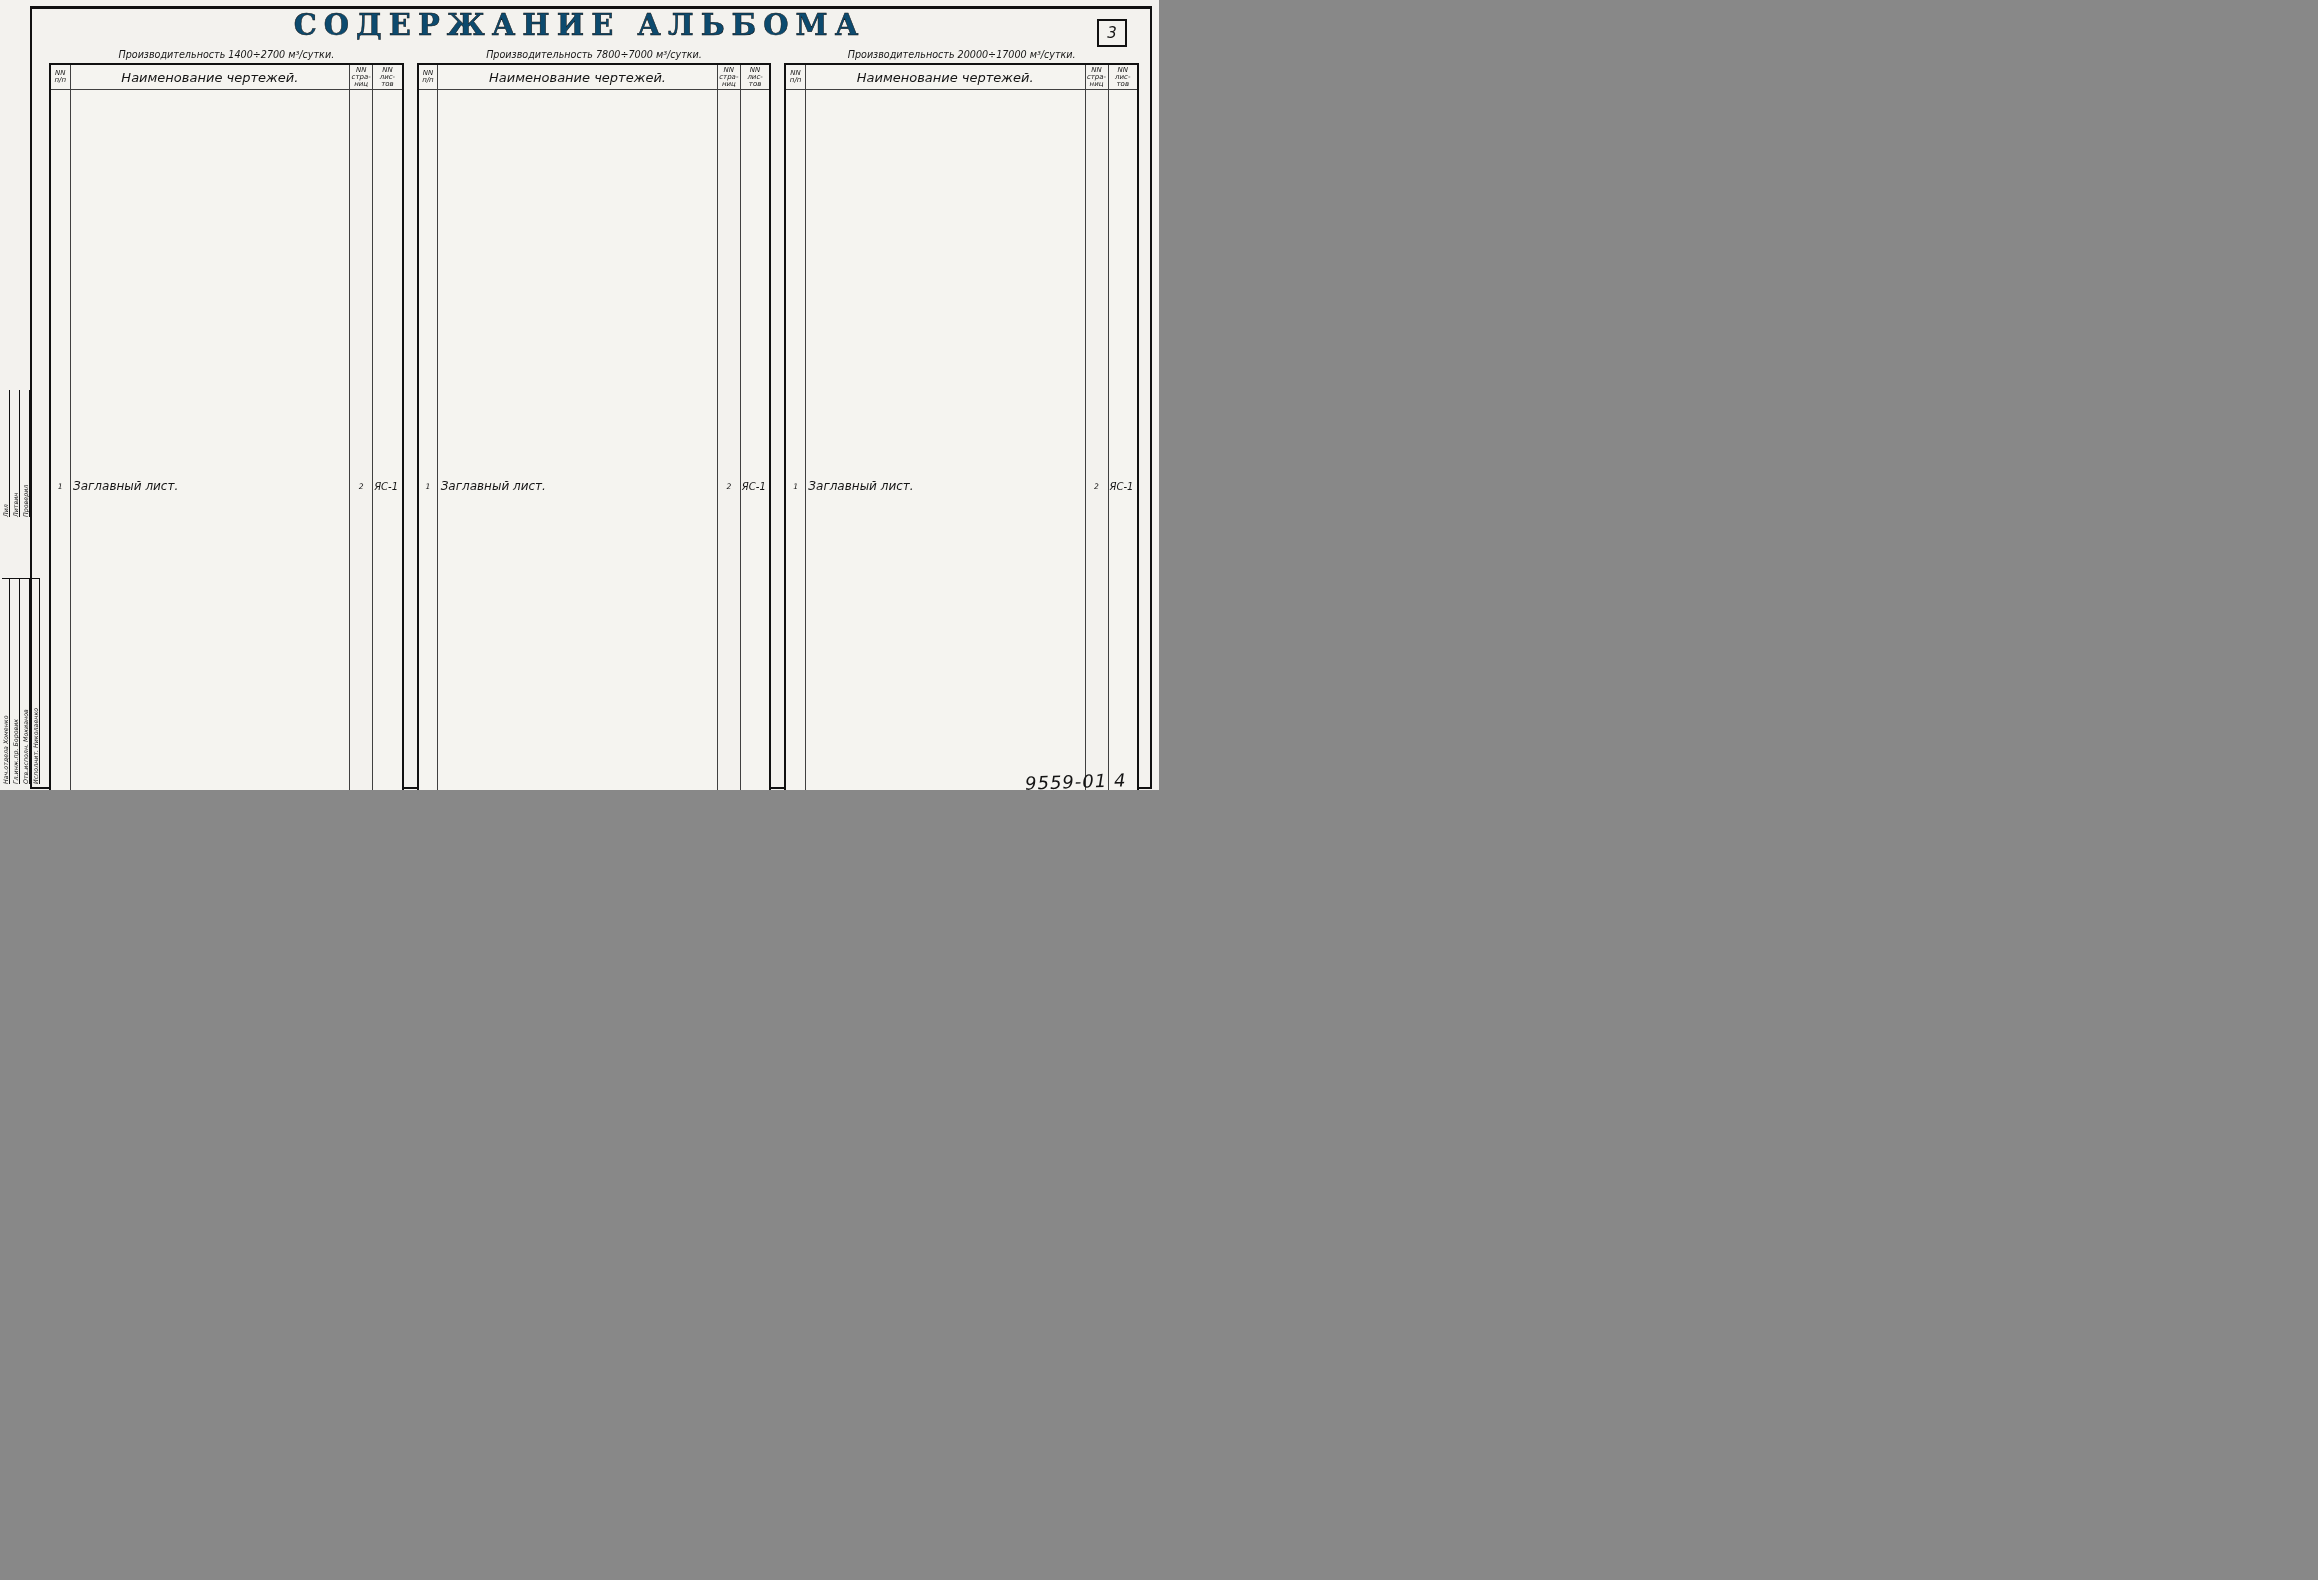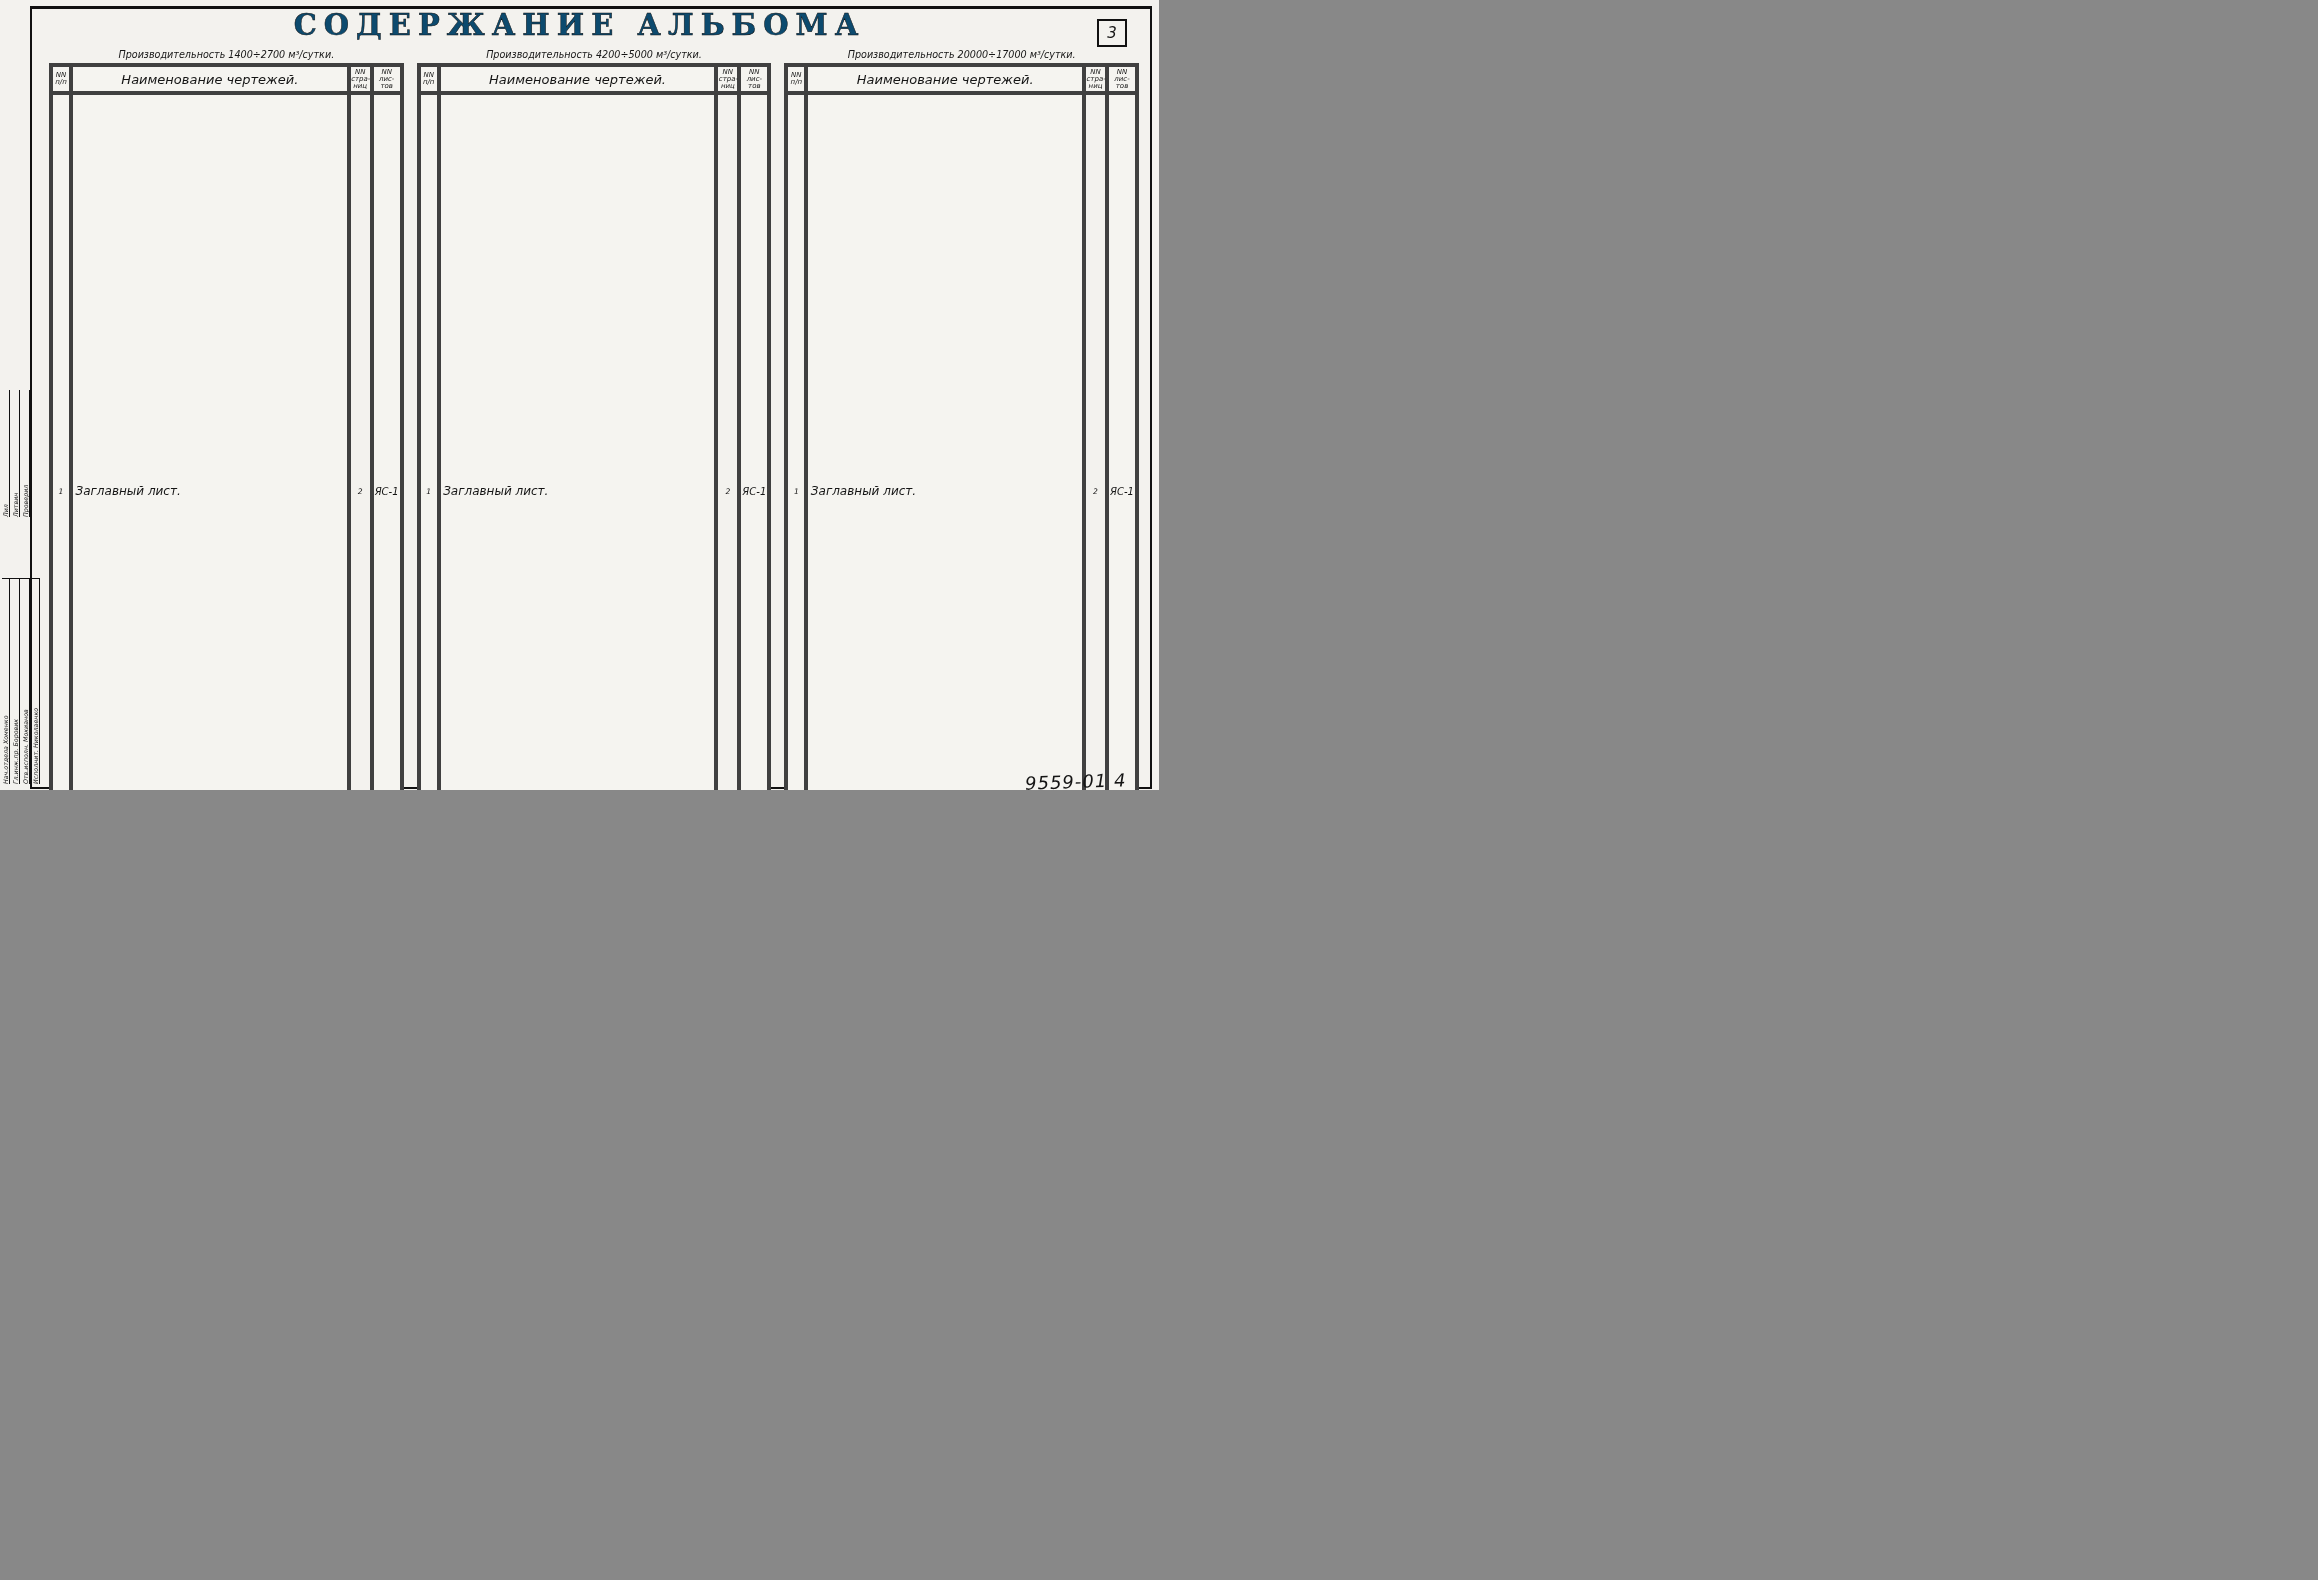--- a/index.html
+++ b/index.html
@@ -9,21 +9,21 @@
          border-top:3px solid #111;border-left:2px solid #111;border-right:2px solid #111;border-bottom:2px solid #111;}
   .title{position:relative;text-align:center;margin:8px 46px 0 46px;
          font-family:"DejaVu Serif",serif;font-weight:bold;font-size:29px;letter-spacing:7px;
          color:#0c4a6e;-webkit-text-stroke:0.5px #111;}
   .pagenum{position:absolute;top:19px;right:32px;width:26px;height:24px;border:2px solid #111;
            display:flex;align-items:center;justify-content:center;font-size:15px;font-style:italic;}
   .tables-row{position:relative;display:flex;gap:13px;padding:1px 20px 0 49px;}
   .sec{flex:1;min-width:0;}
   .cap{font-style:italic;font-size:9.6px;text-align:center;margin:6px 0 3px 0;white-space:nowrap;}
   table{width:100%;border-collapse:collapse;border:2px solid #111;table-layout:fixed;background:#f5f4f0;}
-  th,td{border:4px solid #404040;font-style:italic;vertical-align:middle;}
+  th,td{border:1px solid #404040;font-style:italic;vertical-align:middle;}
   th{font-weight:normal;font-size:7px;line-height:1.02;white-space:pre-line;padding:1.5px 0.5px;}
   th.name{font-size:13px;}
   td{font-size:12px;line-height:1.1;padding:1.5px 2.5px;}
   td.num,td.page{text-align:center;font-size:7.6px;}
   td.sheet{text-align:left;font-size:10px;position:relative;padding:1.5px 1px;}
   col.c-num{width:20px;} col.c-page{width:23px;} col.c-sheet{width:30px;}
   .docmark{position:absolute;right:33px;bottom:-2px;font-size:18px;font-style:italic;transform:rotate(-2deg);letter-spacing:1px;}
   
   .vstamp{position:absolute;left:2px;display:flex;gap:2px;}
   .vstamp-upper{top:390px;height:127px;}
@@ -68,21 +68,21 @@
             <tr>
               <td class="num">1</td>
               <td class="name">Заглавный лист.</td>
               <td class="page">2</td>
               <td class="sheet">ЯС-1</td>
             </tr>
           </tbody>
       </table>
     </div>
     <div class="sec">
-      <div class="cap">Производительность 4200÷5000 м³/сутки.</div>
+      <div class="cap">Производительность 7800÷7000 м³/сутки.</div>
       <table>
         <colgroup>
             <col class="c-num">
             <col>
             <col class="c-page">
             <col class="c-sheet">
           </colgroup>
         <thead>
           <tr>
             <th>NN

